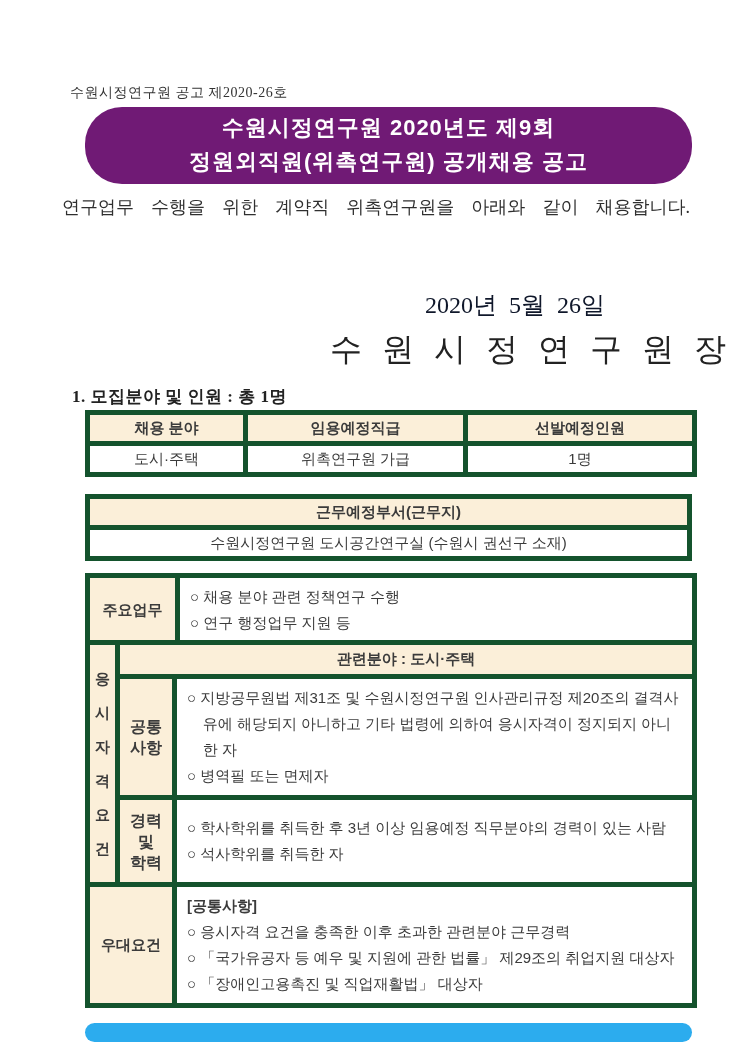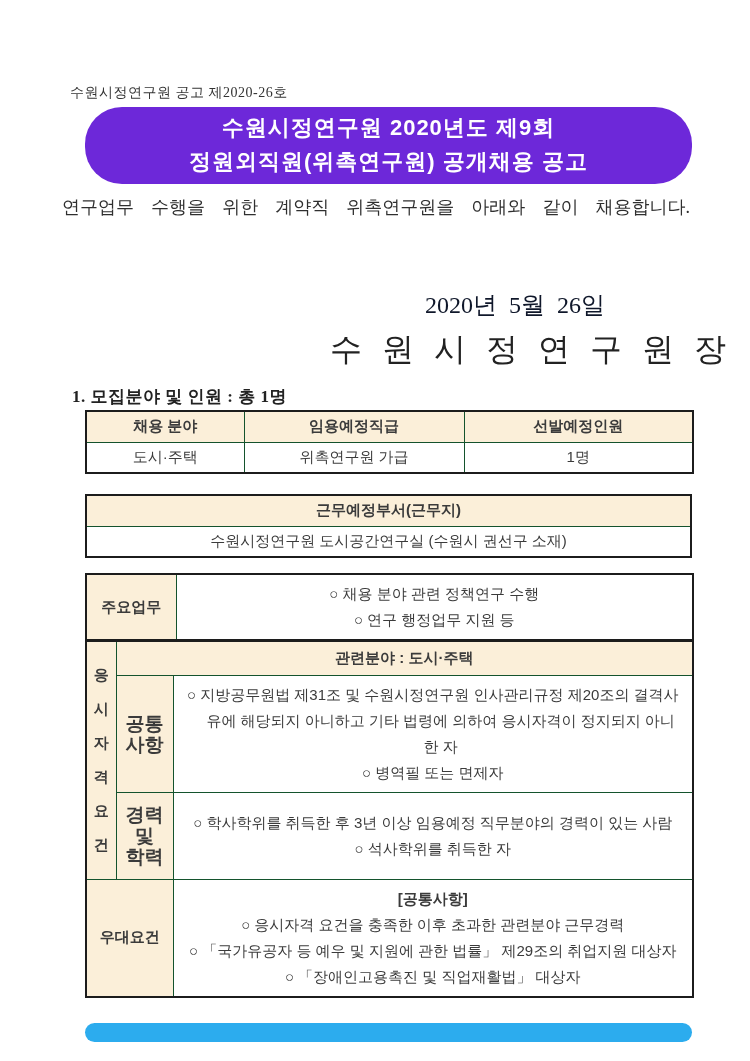--- a/index.html
+++ b/index.html
@@ -7,51 +7,51 @@
   body {
     width:750px; height:1061px; position:relative; overflow:hidden;
     font-family:"Liberation Sans","DejaVu Sans",sans-serif; color:#3b3b3b;
   }
   .serif { font-family:"Liberation Serif","DejaVu Serif",serif; }
 
   .notice { position:absolute; top:84px; left:70px; font-size:14px; color:#333; letter-spacing:.5px; }
 
   .banner {
     position:absolute; top:107px; left:85px; width:607px; height:77px;
-    background:#6d28d9; border-radius:37px; color:#ffffff; text-align:center;
+    background:#701a75; border-radius:37px; color:#ffffff; text-align:center;
     font-weight:bold; font-size:22px; line-height:34px; padding-top:4px;
     letter-spacing:1px;
   }
 
   .intro { position:absolute; top:194px; left:62px; width:628px; font-size:18px; line-height:27px; color:#2f2f2f; }
   .intro div { text-align:justify; text-align-last:justify; }
 
   .date { position:absolute; top:289px; left:350px; width:330px; text-align:center; font-size:24px; color:#0f172a; white-space:pre; }
   .sign { position:absolute; top:328px; left:330px; width:345px; text-align:center; font-size:32px; letter-spacing:6px; color:#222; white-space:pre; }
 
   .sec { position:absolute; top:385px; left:72px; font-size:17px; font-weight:bold; color:#222; letter-spacing:.5px; }
 
   table.t { position:absolute; left:85px; width:607px; border-collapse:collapse; table-layout:fixed; border:2px solid #1c1c1c; }
-  table.t td { border:1px solid #14532d; font-size:15px; color:#3b3b3b; vertical-align:middle;margin-top:40px; }
+  table.t td { border:5px solid #14532d; font-size:15px; color:#3b3b3b; vertical-align:middle;margin-top:40px; }
   td.hd { background:#fbefd9; font-weight:bold; text-align:center; color:#3a3a3a; }
   td.center { text-align:center; }
   td.content { padding:6px 10px; text-align:left; }
-  td.content .bl { text-indent:-1.05em; padding-left:1.05em; line-height:26px;text-align:center; }
+  td.content .bl { text-indent:-1.05em; padding-left:1.05em; line-height:26px; }
 
   .t1 { top:410px; }
   .t1 td { height:31px; }
   .t2 { top:494px;padding-left:13px; }
   .t2 td { height:31px; }
   .t3 { top:573px; }
   .t3 td { height:59px; }
   .t4 { top:640px; }
 
   .t4 td.vert { text-align:center; font-weight:bold; }
   .t4 td.vert span { display:block; line-height:34px; font-size:15px; }
-  .t4 td.sub div { line-height:21px; text-align:center; font-size:19px; }
+  .t4 td.sub div { line-height:21px; text-align:center; font-size:16px; }
   .r1 td { height:34px; }
   .r2 td { height:90px; }
   .r3 td { height:87px; }
   .r4 td { height:105px; }
 
   .bottom-bar {
     position:absolute; top:1023px; left:85px; width:607px; height:19px;
     background:#2cacee; border-radius:10px;
   }
 </style>

